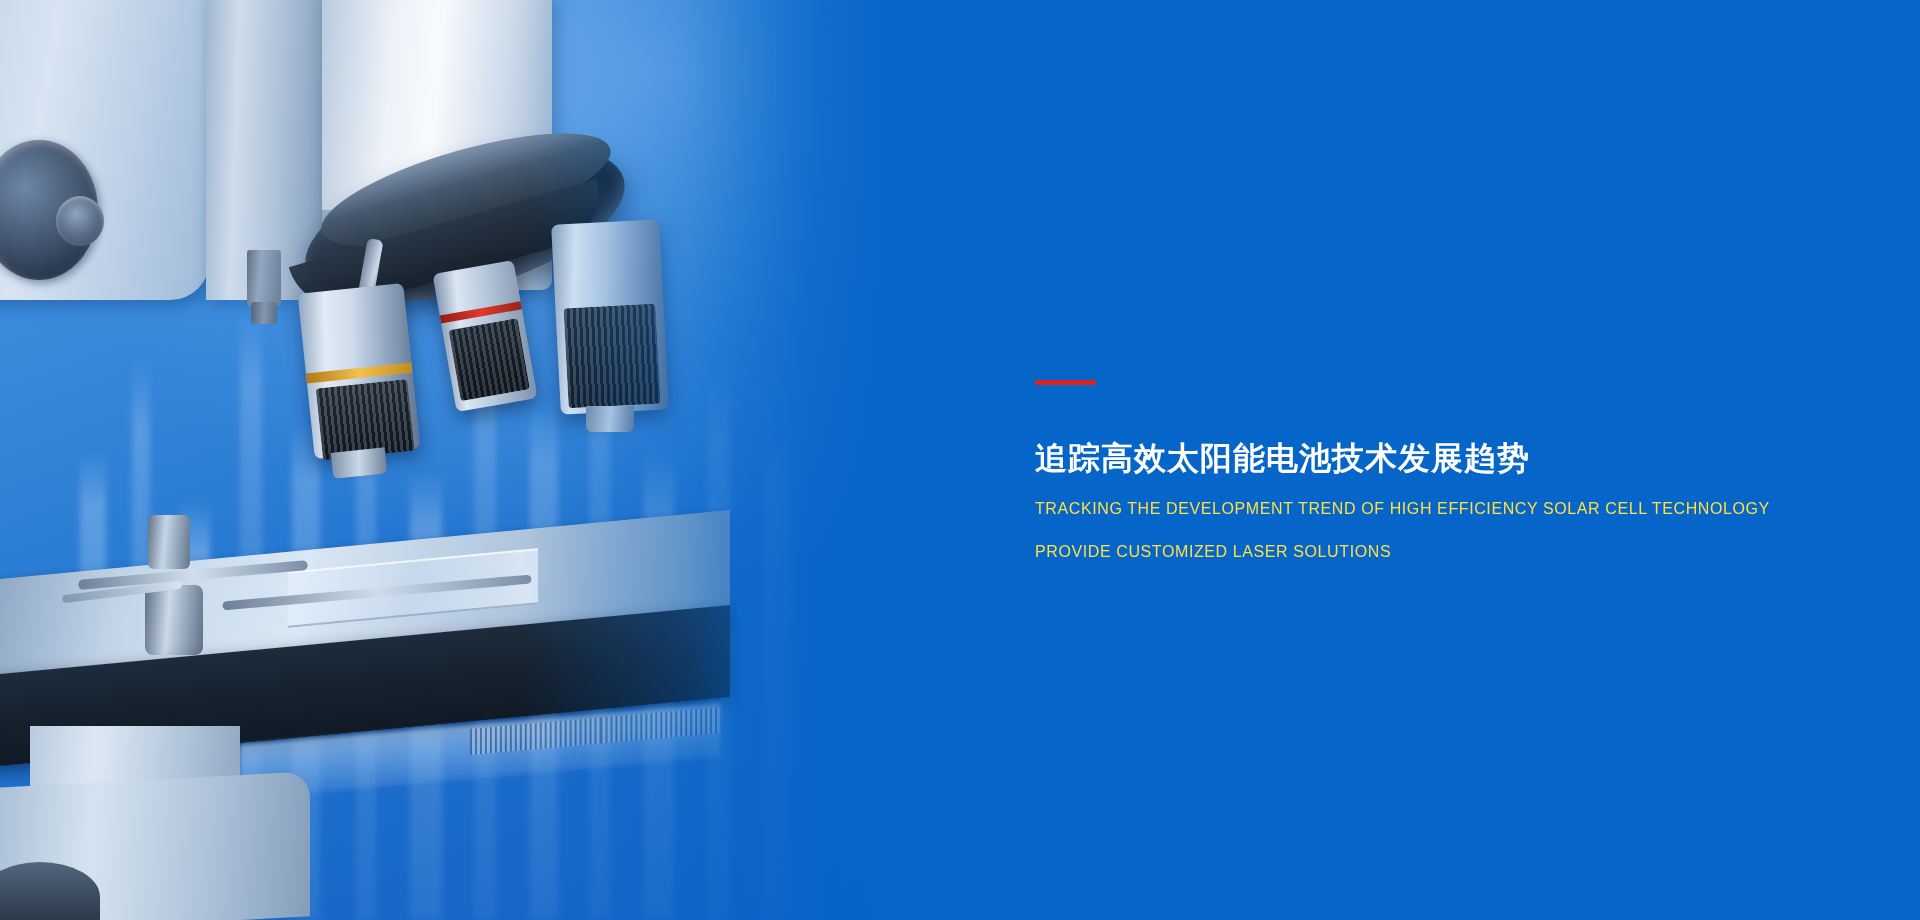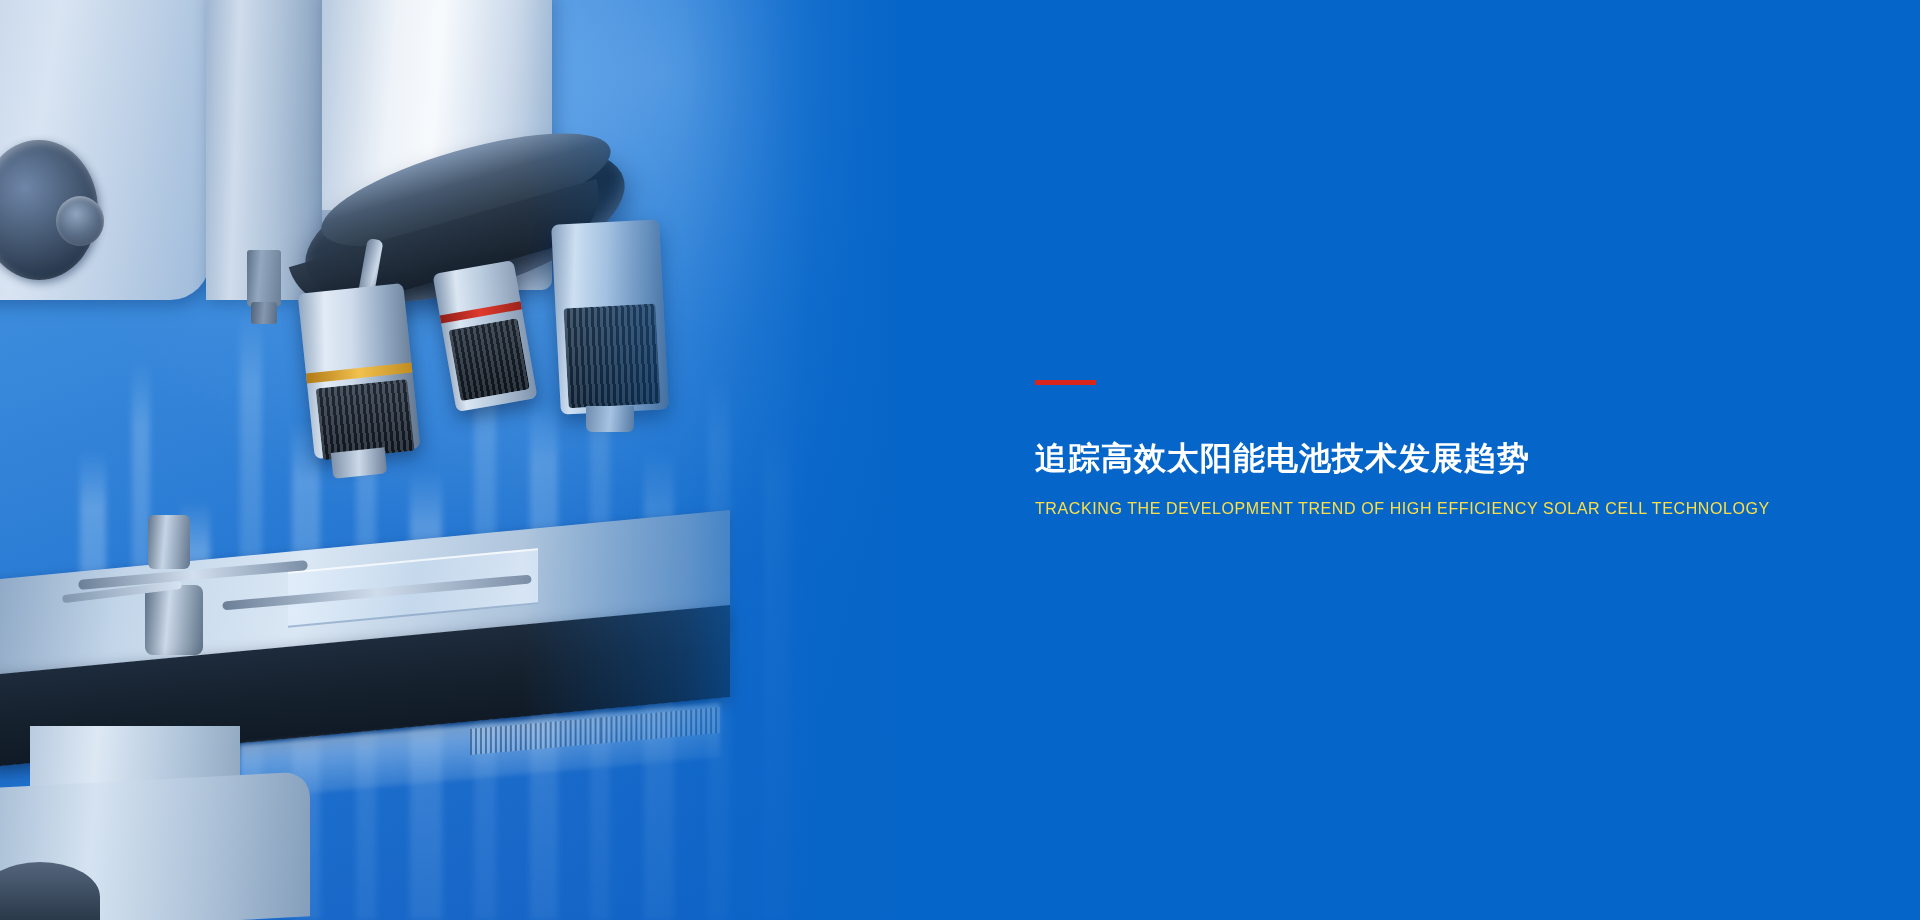--- a/index.html
+++ b/index.html
@@ -389,15 +389,16 @@
     <div class="photo-fade"></div>
   </div>
 
   <div class="content">
     <div class="accent-bar"></div>
 
     <h2 class="headline-sub">追踪高效太阳能电池技术发展趋势</h2>
 
 
     <div class="eng-line">TRACKING THE DEVELOPMENT TREND OF HIGH EFFICIENCY SOLAR CELL TECHNOLOGY</div>
+    <div class="eng-line">PROVIDE CUSTOMIZED LASER SOLUTIONS</div>
   </div>
 
 </div>
 
 </body></html>

